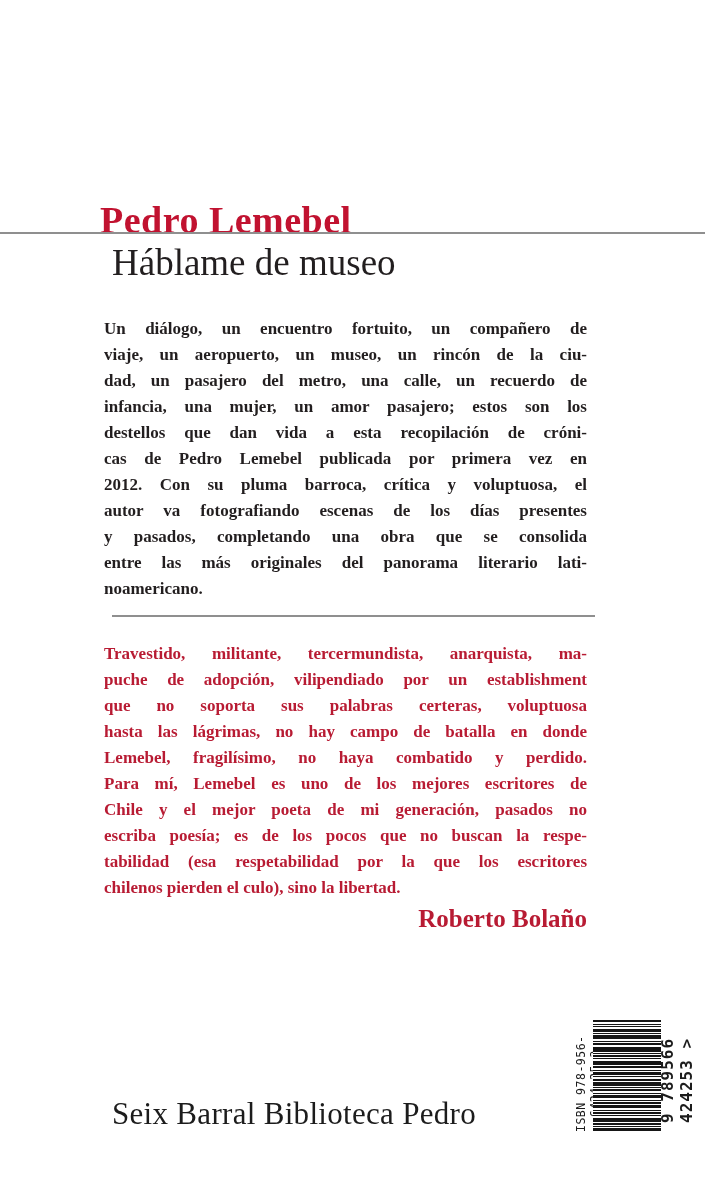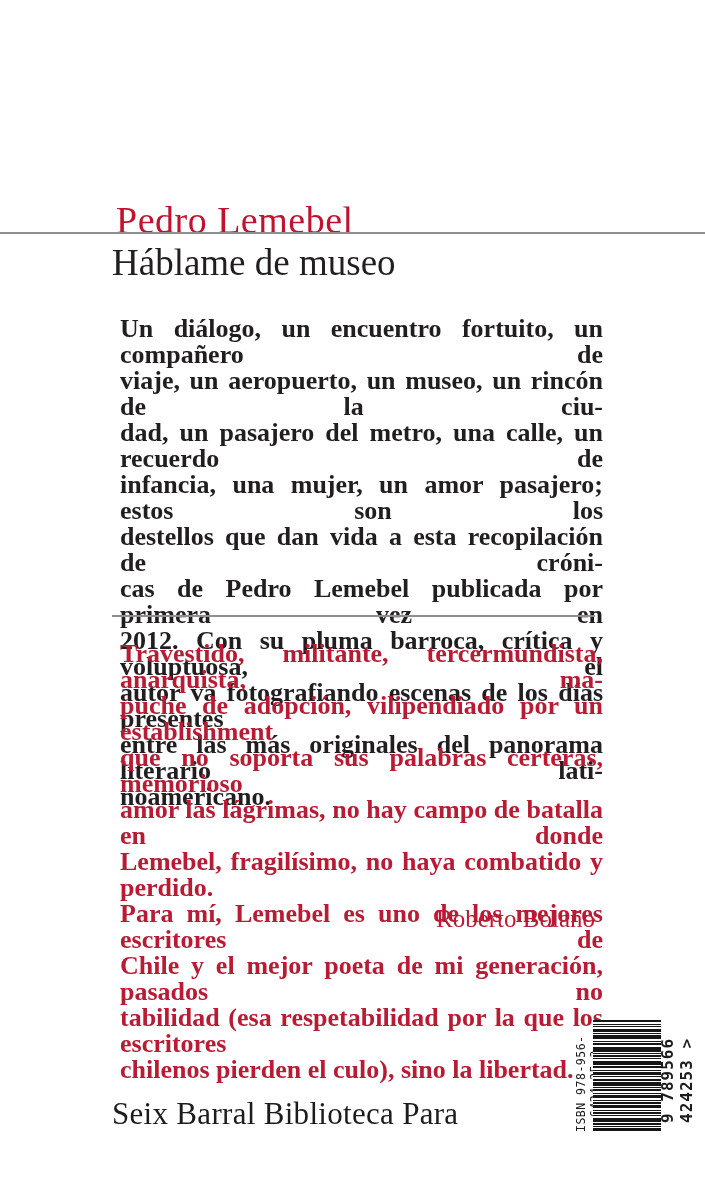--- a/index.html
+++ b/index.html
@@ -6,51 +6,51 @@
   .page{
     position:relative;
     width:705px;height:1200px;
     margin:0 auto;
     background:var(--page-bg,#ffffff);
     overflow:hidden;
     font-family:"Liberation Serif", serif;
   }
   
   .author{
-    position:absolute;left:116px;top:201px;
-    font-size:38px;font-weight:400;line-height:1;
+    position:absolute;left:100px;top:201px;
+    font-size:38px;font-weight:700;line-height:1;
     color:var(--author-red,#c11230);
     letter-spacing:.5px;
   }
   .rule-full{
     position:absolute;left:0;top:232px;width:705px;height:2px;
     background:var(--rule-gray,#8f8f8f);
   }
   .book-title{
     position:absolute;left:112px;top:243px;
     font-size:37px;font-weight:400;line-height:1.1;
     color:var(--text-black,#221e1f);
   }
   
   .textblock{
-    position:absolute;left:120px;width:483px;
-    font-size:26px;font-weight:700;
+    position:absolute;left:104px;width:483px;
+    font-size:17px;font-weight:700;
     line-height:26px;
   }
   .synopsis{top:316px;color:var(--text-black,#221e1f);}
   .quote{top:641px;color:var(--quote-red,#b81b33);}
   .tline{width:100%;}
   .just{text-align:justify;text-align-last:justify;}
   .rule-short{
     position:absolute;left:112px;top:615px;width:483px;height:2px;
     background:var(--rule-gray,#8f8f8f);
   }
   .attribution{
-    position:absolute;left:112px;top:905px;width:483px;
-    text-align:right;font-size:25px;font-weight:400;
+    position:absolute;left:104px;top:905px;width:483px;
+    text-align:right;font-size:25px;font-weight:700;
     color:var(--quote-red,#b81b33);
   }
   
   .barcode{position:absolute;left:570px;top:1010px;width:125px;height:140px;}
   .isbn-rot{
     position:absolute;left:4px;top:10px;height:128px;
     writing-mode:vertical-rl;transform:rotate(180deg);
     font-family:"DejaVu Sans Mono", monospace;
     font-size:11.5px;letter-spacing:.5px;
     color:#1c1c1c;text-align:center;
@@ -89,34 +89,36 @@
 
   <div class="textblock synopsis">
       <div class="tline just">Un diálogo, un encuentro fortuito, un compañero de</div>
       <div class="tline just">viaje, un aeropuerto, un museo, un rincón de la ciu-</div>
       <div class="tline just">dad, un pasajero del metro, una calle, un recuerdo de</div>
       <div class="tline just">infancia, una mujer, un amor pasajero; estos son los</div>
       <div class="tline just">destellos que dan vida a esta recopilación de cróni-</div>
       <div class="tline just">cas de Pedro Lemebel publicada por primera vez en</div>
       <div class="tline just">2012. Con su pluma barroca, crítica y voluptuosa, el</div>
       <div class="tline just">autor va fotografiando escenas de los días presentes</div>
+      <div class="tline just">y pasados, completando una obra que se consolida</div>
       <div class="tline just">entre las más originales del panorama literario lati-</div>
       <div class="tline">noamericano.</div>
     </div>
 
   <div class="rule-short"></div>
 
   <div class="textblock quote">
       <div class="tline just">Travestido, militante, tercermundista, anarquista, ma-</div>
       <div class="tline just">puche de adopción, vilipendiado por un establishment</div>
-      <div class="tline just">que no soporta sus palabras certeras, memorioso</div>
-      <div class="tline just">amor las lágrimas, no hay campo de batalla en donde</div>
+      <div class="tline just">que no soporta sus palabras certeras, voluptuosa</div>
+      <div class="tline just">hasta las lágrimas, no hay campo de batalla en donde</div>
       <div class="tline just">Lemebel, fragilísimo, no haya combatido y perdido.</div>
       <div class="tline just">Para mí, Lemebel es uno de los mejores escritores de</div>
       <div class="tline just">Chile y el mejor poeta de mi generación, pasados no</div>
+      <div class="tline just">escriba poesía; es de los pocos que no buscan la respe-</div>
       <div class="tline just">tabilidad (esa respetabilidad por la que los escritores</div>
       <div class="tline">chilenos pierden el culo), sino la libertad.</div>
     </div>
 
   <div class="attribution">Roberto Bolaño</div>
 
   <div class="barcode">
     <div class="isbn-rot">ISBN 978-956-6424-25-3</div>
     <div class="bars">
         <div class="bar" style="height: 2px;"></div>
@@ -185,16 +187,16 @@
         <div class="bargap" style="height: 1px;"></div>
         <div class="bar" style="height: 3px;"></div>
         <div class="bargap" style="height: 2px;"></div>
       </div>
     <div class="ean-rot">9 789566 424253 &gt;</div>
   </div>
 
   <div class="publisher">
     <span class="imprint">Seix Barral</span>
     <span> </span>
-    <span class="collection">Biblioteca Para</span>
+    <span class="collection">Biblioteca Pedro</span>
   </div>
 
 </div>
 
 </body></html>

